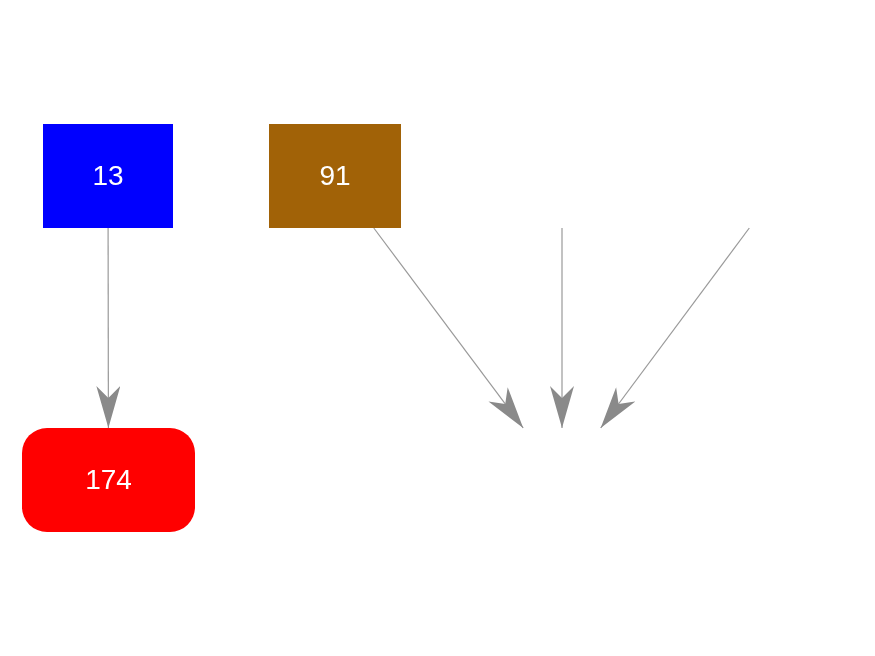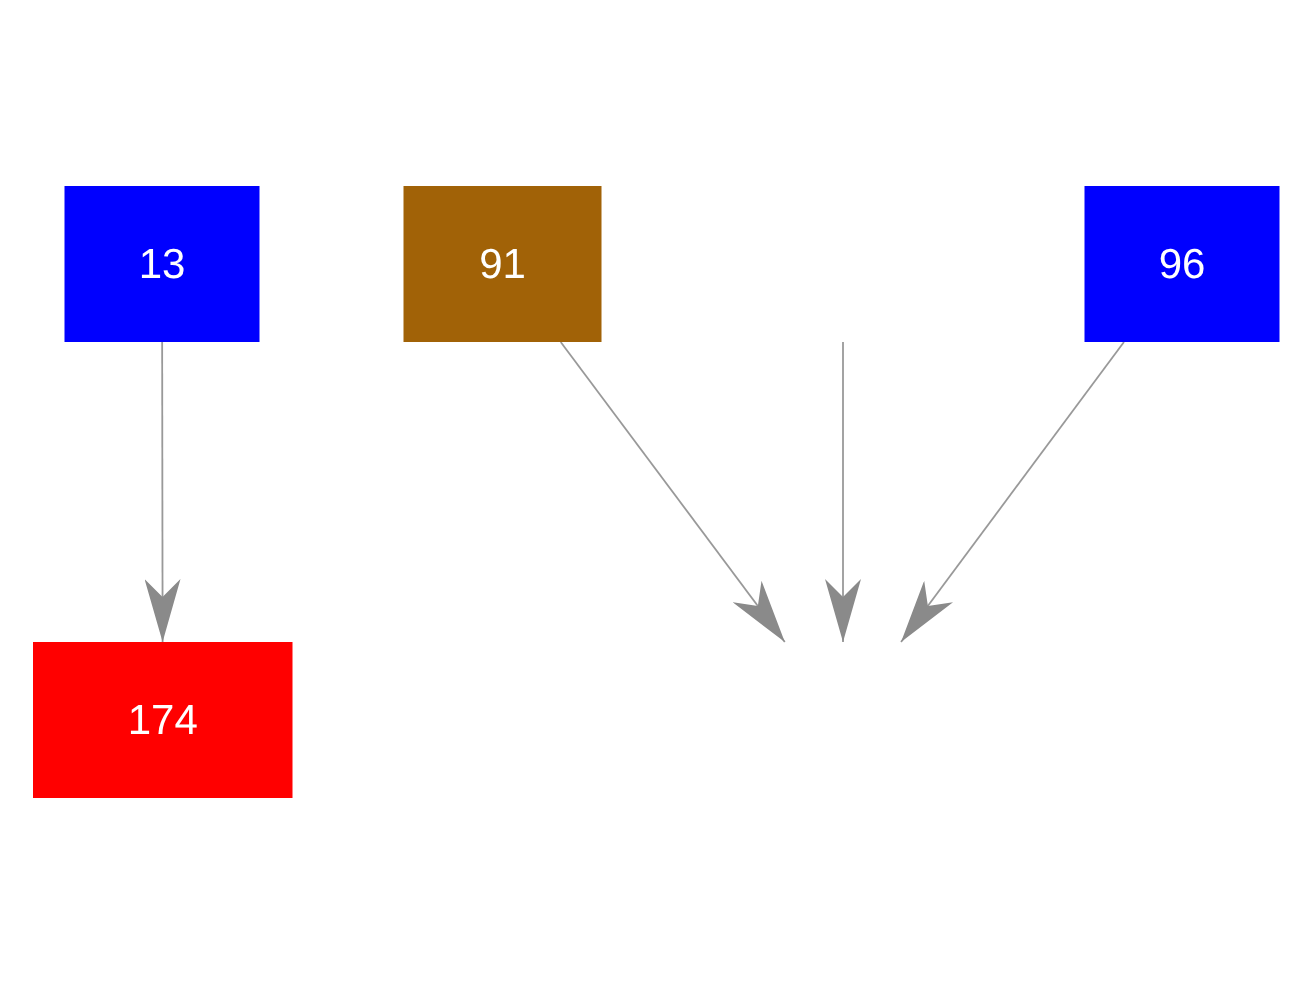--- a/index.html
+++ b/index.html
@@ -56,20 +56,17 @@
       <line x1="562.0" y1="228.0" x2="562.0" y2="428.0" stroke="#999999" stroke-width="1.2" marker-end="url(#stealth)"></line>
       <line x1="749.3" y1="228.0" x2="600.7" y2="428.0" stroke="#999999" stroke-width="1.2" marker-end="url(#stealth)"></line>
     </svg>
   <div id="node-layer">
       <div class="node" style="left: 43px; top: 124px; width: 130px; height: 104px; background: rgb(0, 0, 255); color: rgb(255, 255, 255);">
         <span>13</span>
       </div>
       <div class="node" style="left: 269px; top: 124px; width: 132px; height: 104px; background: #a16207; color: rgb(255, 255, 255);">
         <span>91</span>
       </div>
-      <div class="node" style="left: 723px; top: 124px; width: 130px; height: 104px; background: rgb(0, 0, 255); color: rgb(255, 255, 255);">
-        <span>96</span>
-      </div>
-      <div class="node" style="left: 22px; top: 428px; width: 173px; height: 104px; background: rgb(255, 0, 0); color: rgb(255, 255, 255);">
+      <div class="node" style="left: 22px; top: 428px; width: 173px; height: 104px; background: rgb(255, 0, 0); color: rgb(255, 255, 255); border-radius: 25px;">
         <span>174</span>
       </div>
     </div>
 </div>
 
 </body></html>

